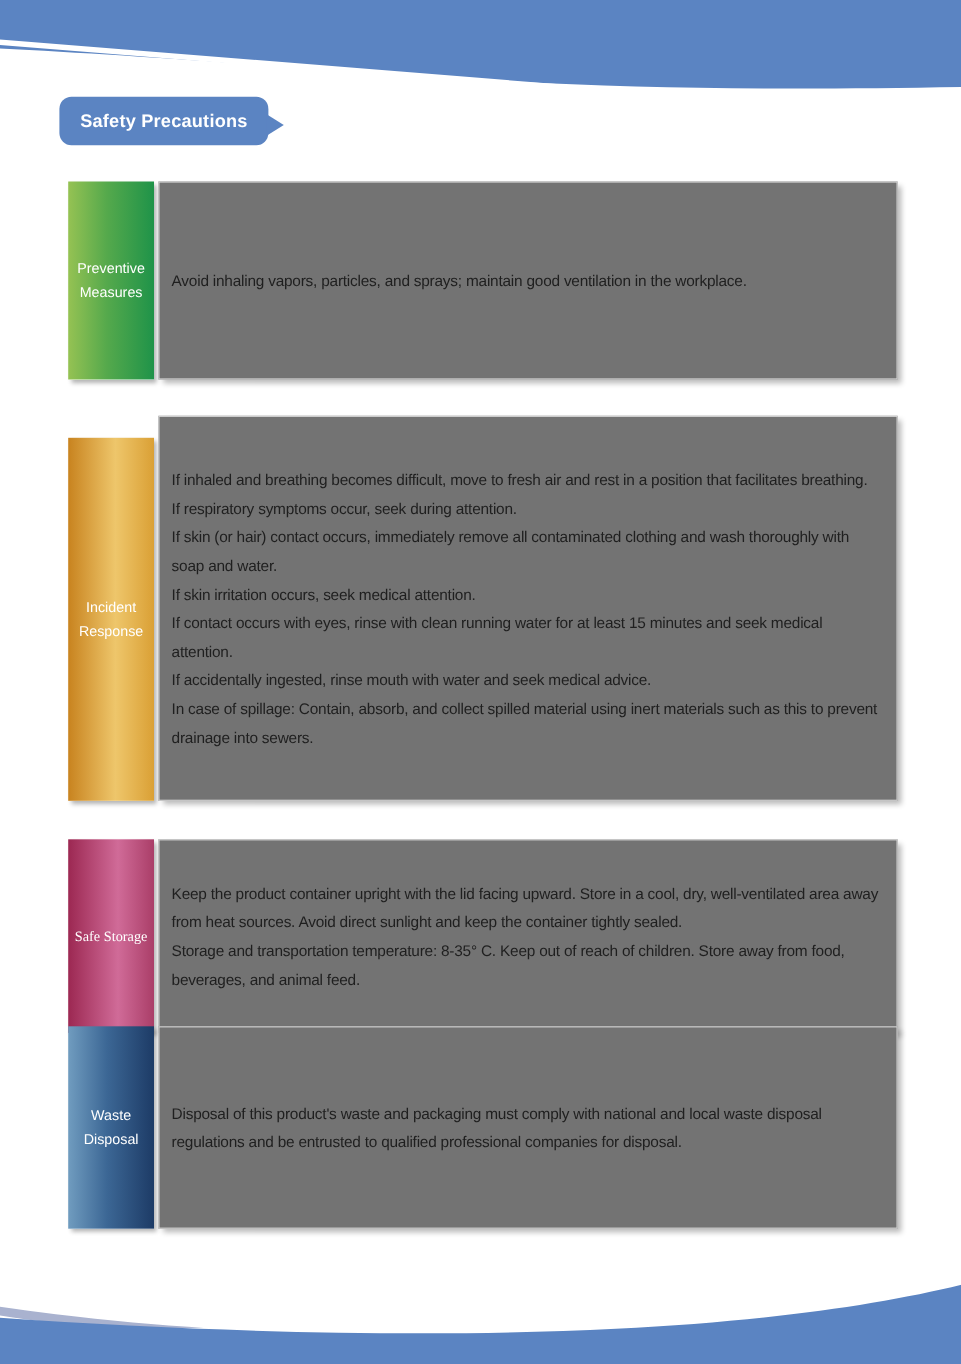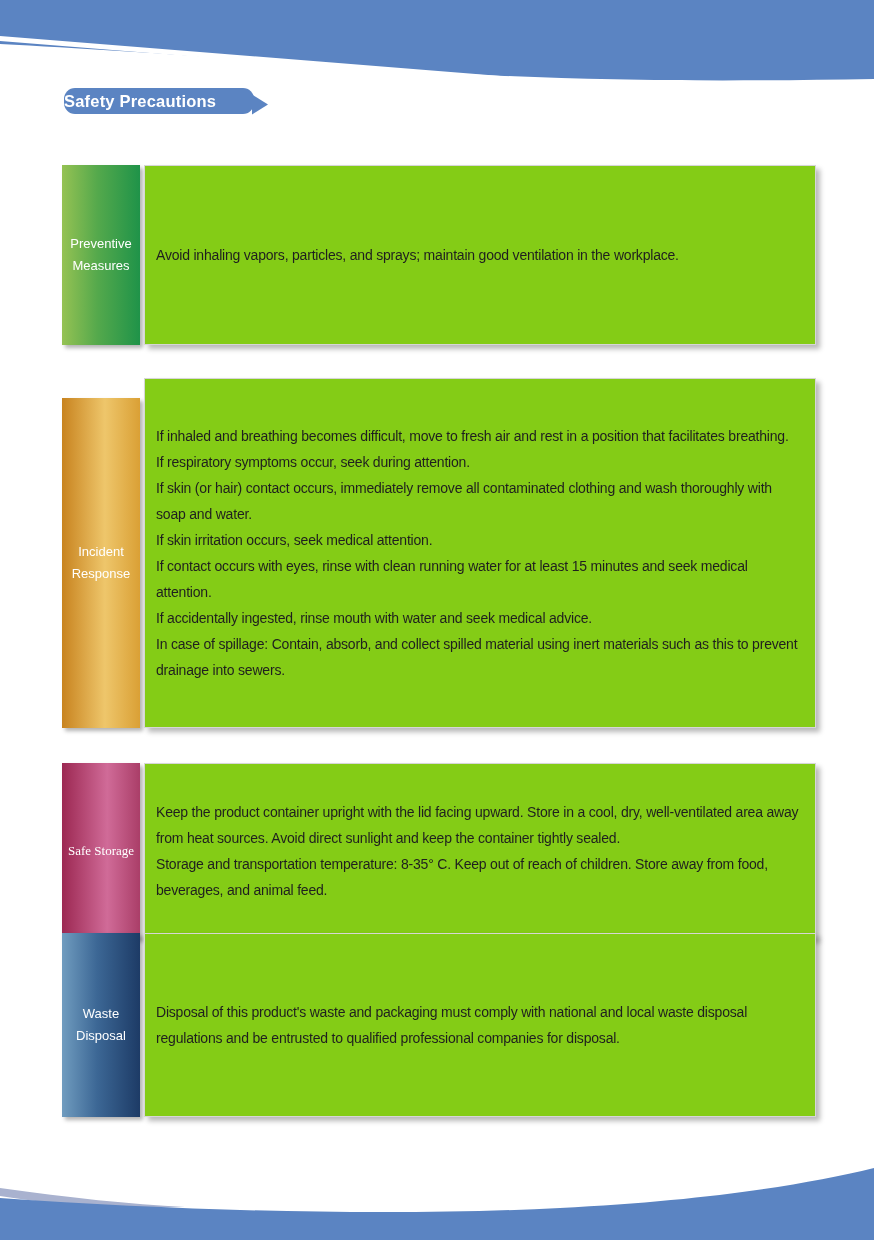--- a/index.html
+++ b/index.html
@@ -11,28 +11,29 @@
     height: 1240px;
     background: #ffffff;
     overflow: hidden;
   }
   .header-svg, .footer-svg { position: absolute; left: 0; display: block; }
   .header-svg { top: 0; }
   .footer-svg { bottom: 0; }
 
   .banner {
     position: absolute;
-    left: 64px;
+    left: 54px;
     top: 88px;
     width: 190px;
-    height: 26px;
+    height: 44px;
     background: #5b84c2;
     border-radius: 11px;
     display: flex;
     align-items: center;
+    justify-content: center;
   }
   .banner::after {
     content: "";
     position: absolute;
     right: -14px;
     top: 50%;
     transform: translateY(-32%);
     width: 0; height: 0;
     border-top: 10px solid transparent;
     border-bottom: 10px solid transparent;
@@ -74,21 +75,21 @@
     text-align: center;
   }
   .grad-green  { background: linear-gradient(90deg, #95c253 0%, #55a94c 45%, #1f9349 100%); }
   .grad-orange { background: linear-gradient(90deg, #c8831f 0%, #eec66b 55%, #daa035 100%); margin-top: 20px; }
   .grad-pink   { background: linear-gradient(90deg, #9c2852 0%, #d06b98 58%, #aa3e68 100%); font-family: Liberation Serif, serif; }
   .grad-blue   { background: linear-gradient(90deg, #709cbf 0%, #3c6795 45%, #1d3b66 100%); }
 
   .card {
     flex: 1 1 auto;
     margin-left: 4px;
-    background: #84cc16;
+    background: #737373;
     border: 1px solid #d6d6d6;
     box-shadow: 4px 4px 5px rgba(0,0,0,0.28);
     display: flex;
     flex-direction: column;
     justify-content: center;
     padding: 8px 11px;
   }
   .card p {
     color: #1f1f1f;
     font-size: 14px;

